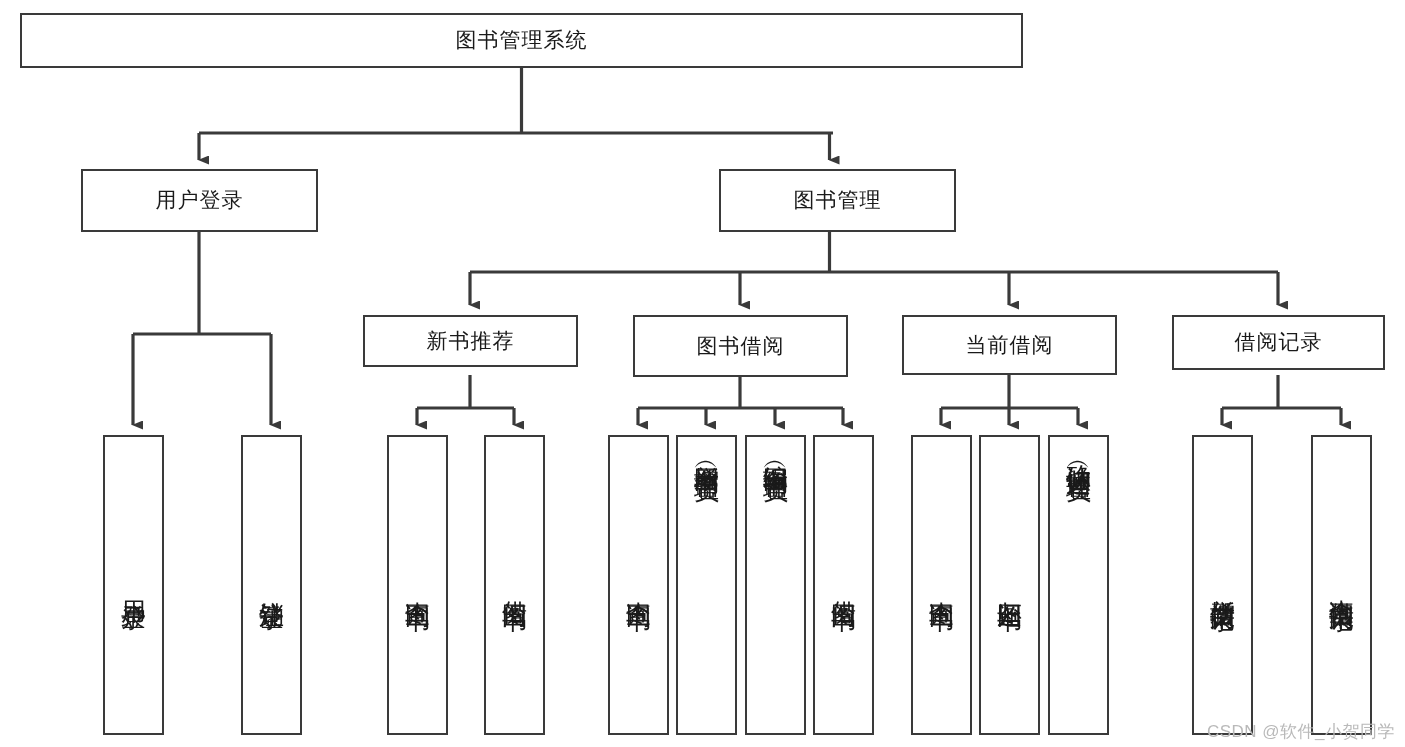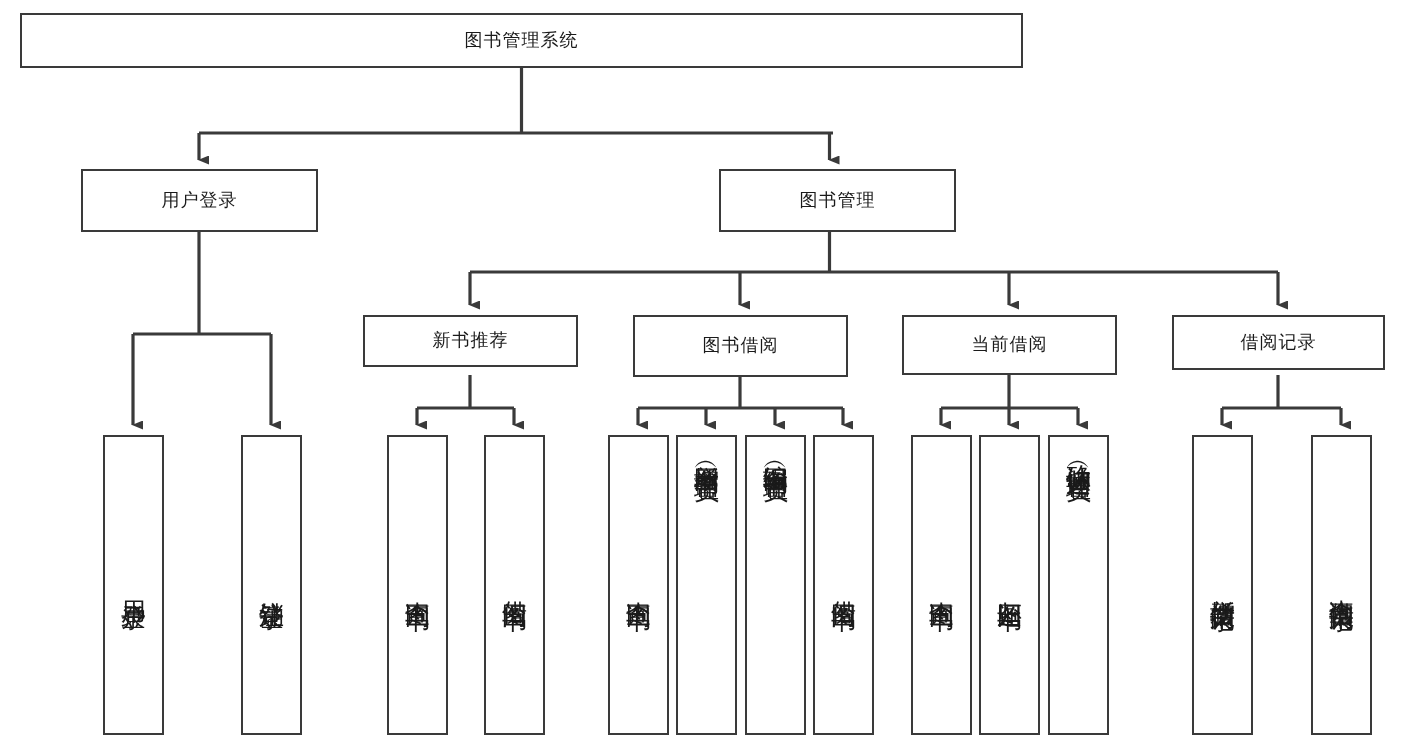--- a/index.html
+++ b/index.html
@@ -38,21 +38,21 @@
     z-index: 2;
   }
   .node-label {
     display: block;
     text-align: center;
     line-height: 1.18;
     color: #1a1a1a;
   }
   .node.horizontal .node-label {
     writing-mode: horizontal-tb;
-    font-size: 18px;
+    font-size: 21px;
     letter-spacing: 1px;
   }
   .node.vertical {
     align-items: flex-start;
     justify-content: center;
     padding-top: 8px;
   }
   .node.vertical .node-label {
     writing-mode: vertical-rl;
     text-orientation: upright;
@@ -192,14 +192,15 @@
     <span class="node-label">确认归还（管理员）</span>
   </div>
 
   <div class="node vertical midset" style="left:1192px; top:435px; width:61px; height:300px;">
     <span class="node-label">新增借阅记录</span>
   </div>
   <div class="node vertical midset" style="left:1311px; top:435px; width:61px; height:300px;">
     <span class="node-label">查询借阅记录</span>
   </div>
 
+  <div id="watermark">CSDN @软件_小贺同学</div>
 
 </div>
 
 </body></html>

